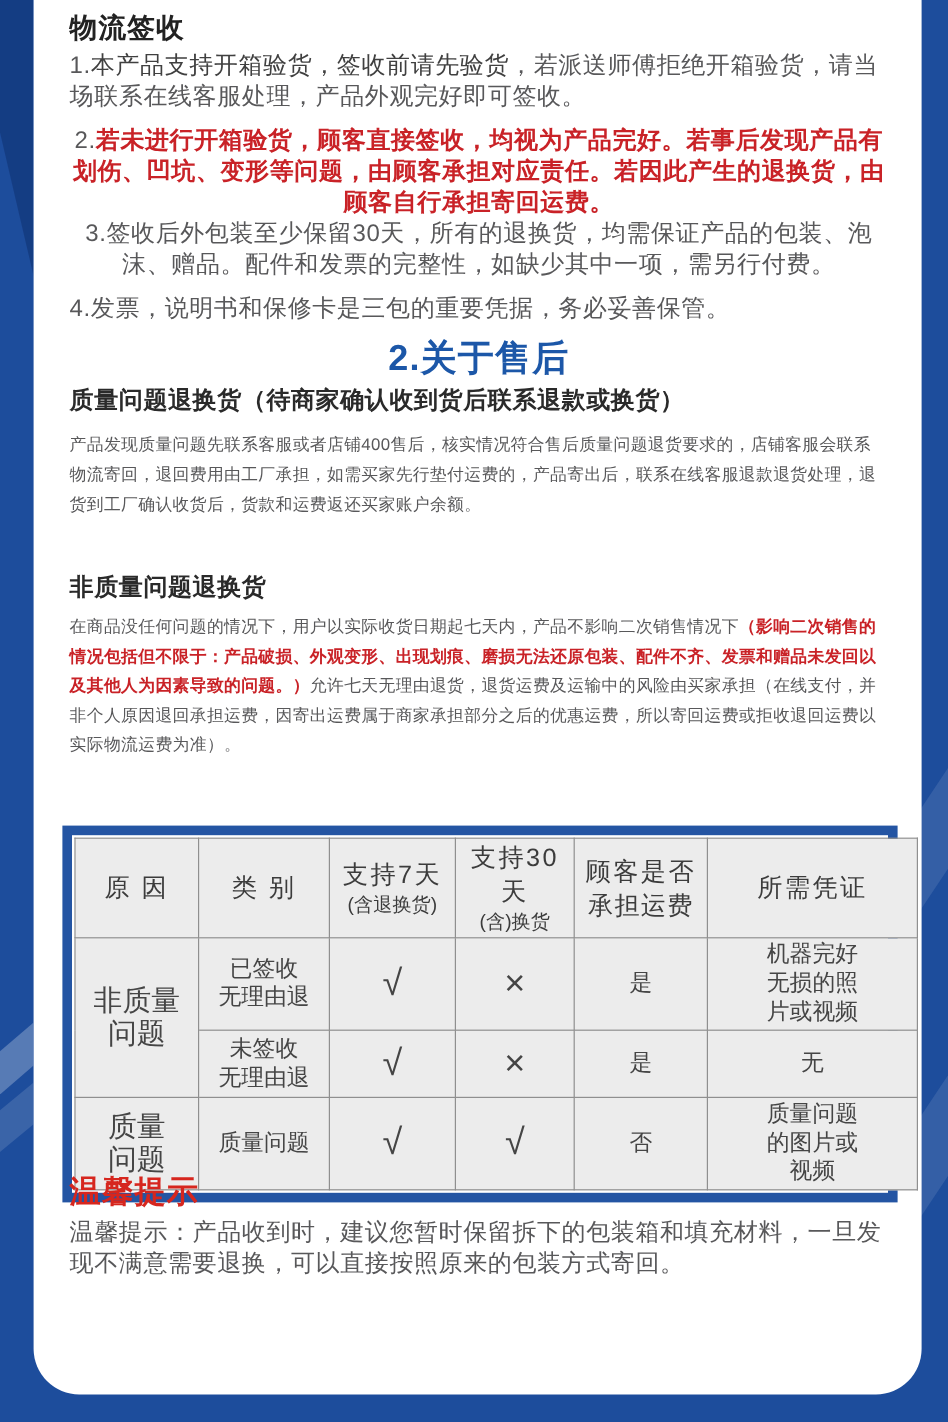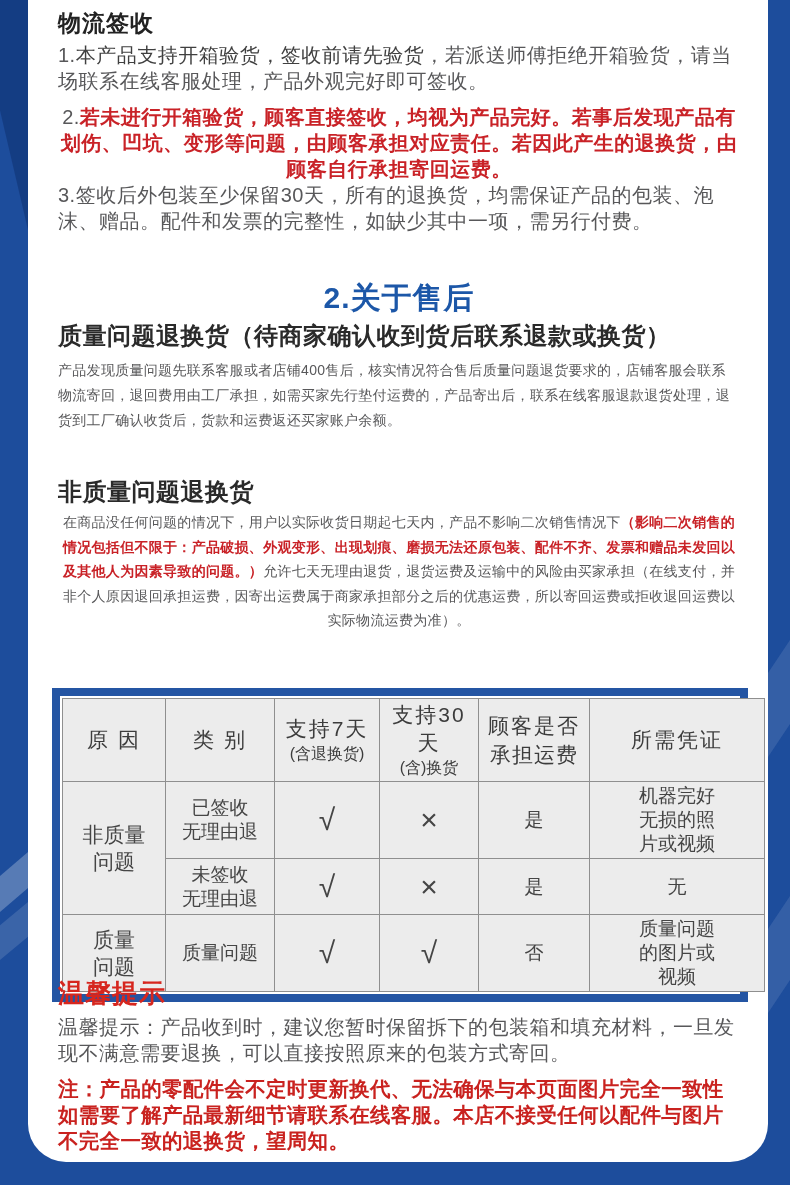--- a/index.html
+++ b/index.html
@@ -26,41 +26,41 @@
     background:#ffffff;border-radius:0 0 38px 38px;
   }
   .blk{position:absolute;left:30px;right:28px;}
 
   .h1{font-size:23px;font-weight:700;color:#222;letter-spacing:1px;}
   .para{font-size:20px;line-height:26px;color:#58585a;letter-spacing:0.5px;}
   .num{color:#58585a;}
   .red{color:#404040;}
   .redbold{color:#c92227;font-weight:700;}
   .h2{font-size:30px;font-weight:800;color:#1c57a8;letter-spacing:1px;}
-  .h3{font-size:24px;font-weight:700;color:#2a2a2a;letter-spacing:0.5px;}
+  .h3{font-size:20px;font-weight:700;color:#2a2a2a;letter-spacing:0.5px;}
   .body20{font-size:14px;line-height:24.5px;color:#58585a;letter-spacing:0.3px;}
 
   
   .table-wrap{
     position:absolute;left:24px;top:688px;width:676px;
     border:8px solid #2455a3;background:#ffffff;padding:2px;
   }
   table.policy{border-collapse:collapse;width:100%;table-layout:fixed;}
   table.policy th,table.policy td{
     border:1px solid #8f8f8f;background:#ececec;text-align:center;vertical-align:middle;
     color:#454545;padding:2px;
   }
   table.policy th{height:58px;font-weight:400;}
   .th-top{display:block;font-size:21px;color:#3c3c3c;letter-spacing:2px;}
   .th-sub{display:block;font-size:16px;color:#3c3c3c;margin-top:1px;}
   .th-sub:empty{display:none;}
   .th-same .th-sub{font-size:21px;letter-spacing:1px;}
   .r1{height:60px;} .r2{height:56px;} .r3{height:72px;}
   .cell{font-size:19px;white-space:pre-line;line-height:24px;}
-  .reason{font-size:21px;white-space:pre-line;line-height:27px;color:#3c3c3c;}
+  .reason{font-size:24px;white-space:pre-line;line-height:27px;color:#3c3c3c;}
   .mark{font-size:30px;color:#3d3d3d;}
   .c0{width:98px;} .c1{width:104px;} .c2{width:100px;}
   .c3{width:94px;} .c4{width:106px;} .c5{width:170px;}
 
   .h-reminder{font-size:26px;font-weight:700;color:#d6261e;letter-spacing:1px;}
   .note{font-size:20.5px;line-height:26px;font-weight:700;color:#c9221f;letter-spacing:0.3px;}
 </style>
 </head>
 <body>
 
@@ -71,32 +71,33 @@
 <div class="deco deco-r2"></div>
 
 <div class="card">
 
   <div class="blk h1" style="top:8px;">物流签收</div>
 
   <div class="blk para" style="top:42px;"><span class="num">1.</span><span class="red">本产品支持开箱验货，签收前请先验货</span><span>，若派送师傅拒绝开箱验货，请当场联系在线客服处理，产品外观完好即可签收。</span></div>
 
   <div class="blk para" style="top:104px;text-align:center;"><span class="num">2.</span><span class="redbold">若未进行开箱验货，顾客直接签收，均视为产品完好。若事后发现产品有划伤、凹坑、变形等问题，由顾客承担对应责任。若因此产生的退换货，由顾客自行承担寄回运费。</span></div>
 
-  <div class="blk para" style="top:182px;"><span class="num">3.</span><span>签收后外包装至少保留30天，所有的退换货，均需保证产品的包装、泡沫、赠品。配件和发票的完整性，如缺少其中一项，需另行付费。</span></div>
+  <div class="blk para" style="top:182px;text-align:center;"><span class="num">3.</span><span>签收后外包装至少保留30天，所有的退换货，均需保证产品的包装、泡沫、赠品。配件和发票的完整性，如缺少其中一项，需另行付费。</span></div>
 
+  <div class="blk para" style="top:244px;"><span class="num">4.</span><span>发票，说明书和保修卡是三包的重要凭据，务必妥善保管。</span></div>
 
   <div class="blk h2" style="top:278px;text-align:center;">2.关于售后</div>
 
   <div class="blk h3" style="top:320px;">质量问题退换货（待商家确认收到货后联系退款或换货）</div>
 
   <div class="blk body20" style="top:358px;line-height:25px;">产品发现质量问题先联系客服或者店铺400售后，核实情况符合售后质量问题退货要求的，店铺客服会联系物流寄回，退回费用由工厂承担，如需买家先行垫付运费的，产品寄出后，联系在线客服退款退货处理，退货到工厂确认收货后，货款和运费返还买家账户余额。</div>
 
   <div class="blk h3" style="top:476px;">非质量问题退换货</div>
 
-  <div class="blk body20" style="top:510px;text-align:center;"><span>在商品没任何问题的情况下，用户以实际收货日期起七天内，产品不影响二次销售情况下</span><span class="redbold">（影响二次销售的情况包括但不限于：产品破损、外观变形、出现划痕、磨损无法还原包装、配件不齐、发票和赠品未发回以及其他人为因素导致的问题。）</span><span>允许七天无理由退货，退货运费及运输中的风险由买家承担（在线支付，并非个人原因退回承担运费，因寄出运费属于商家承担部分之后的优惠运费，所以寄回运费或拒收退回运费以实际物流运费为准）。</span></div>
+  <div class="blk body20" style="top:510px;"><span>在商品没任何问题的情况下，用户以实际收货日期起七天内，产品不影响二次销售情况下</span><span class="redbold">（影响二次销售的情况包括但不限于：产品破损、外观变形、出现划痕、磨损无法还原包装、配件不齐、发票和赠品未发回以及其他人为因素导致的问题。）</span><span>允许七天无理由退货，退货运费及运输中的风险由买家承担（在线支付，并非个人原因退回承担运费，因寄出运费属于商家承担部分之后的优惠运费，所以寄回运费或拒收退回运费以实际物流运费为准）。</span></div>
 
   <div class="table-wrap">
     <table class="policy">
       <tbody>
           <tr>
         <th class="c0">
               <span class="th-top">原 因</span>
             </th>
         <th class="c1">
               <span class="th-top">类 别</span>
@@ -149,15 +150,14 @@
 视频</td>
       </tr>
     </tbody>
       </table>
   </div>
 
   <div class="blk h-reminder" style="top:976px;">温馨提示</div>
 
   <div class="blk para" style="top:1014px;">温馨提示：产品收到时，建议您暂时保留拆下的包装箱和填充材料，一旦发现不满意需要退换，可以直接按照原来的包装方式寄回。</div>
 
-  <div class="blk note" style="top:1076px;">注：产品的零配件会不定时更新换代、无法确保与本页面图片完全一致性如需要了解产品最新细节请联系在线客服。本店不接受任何以配件与图片不完全一致的退换货，望周知。</div>
 
 </div>
 
 </body></html>

